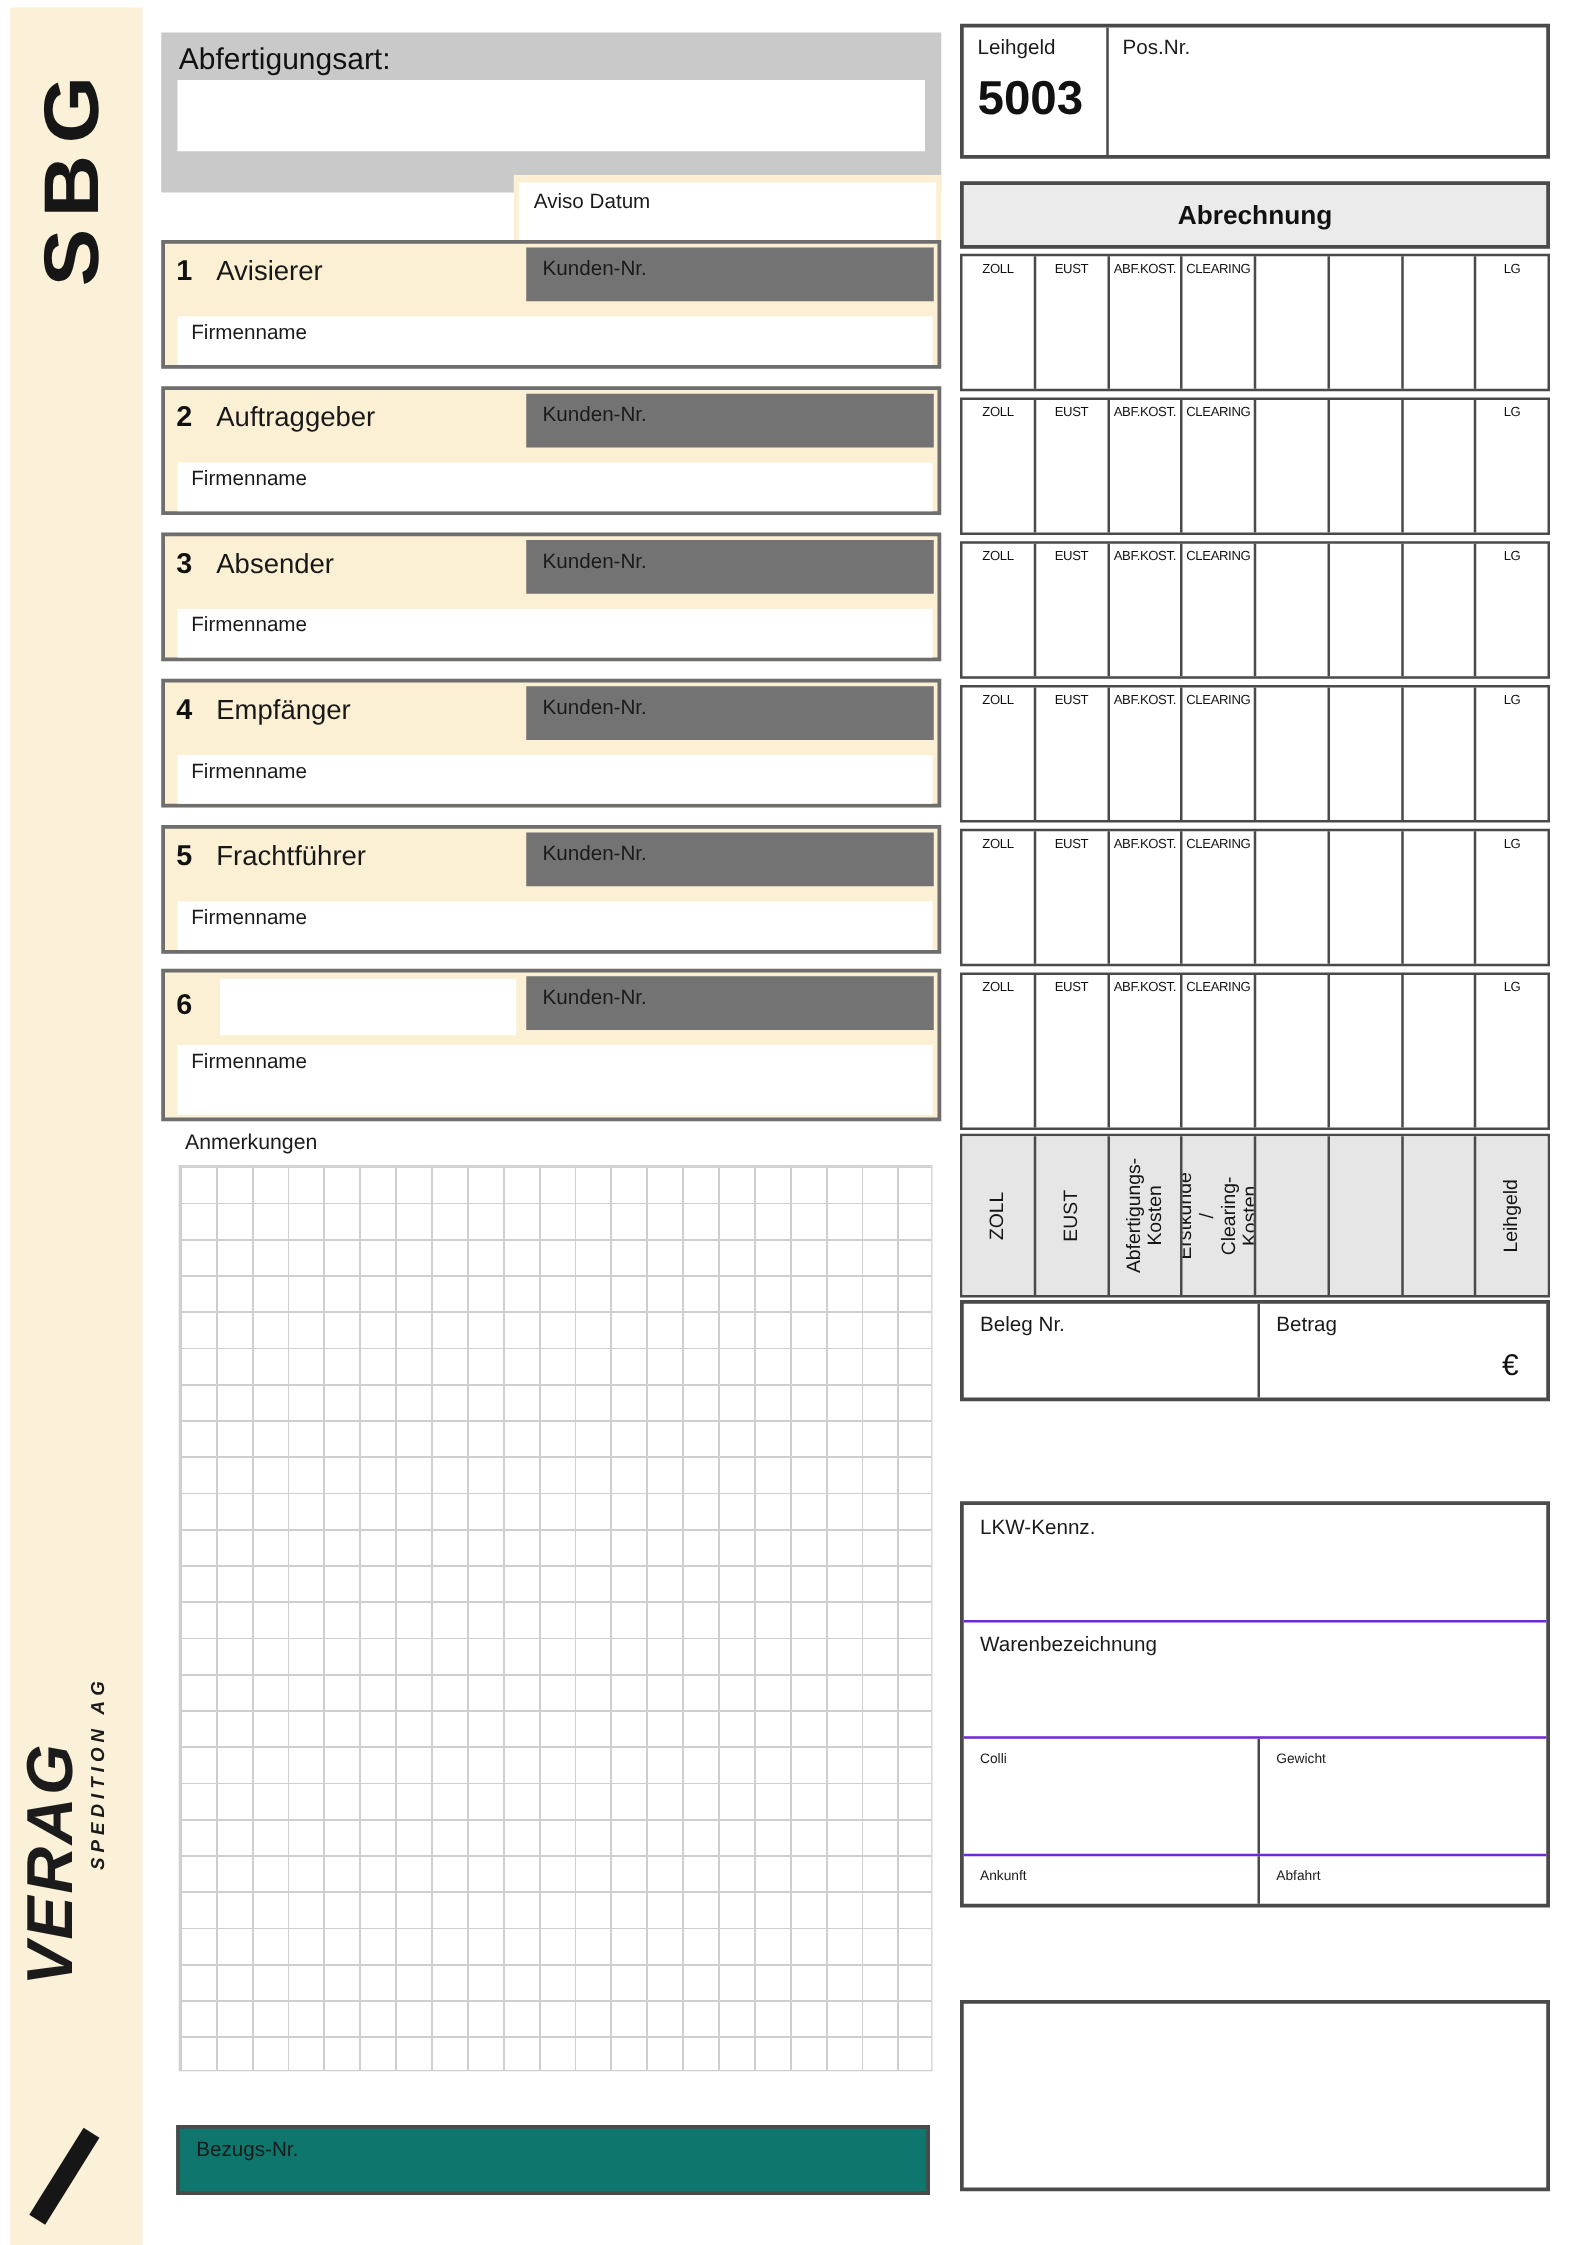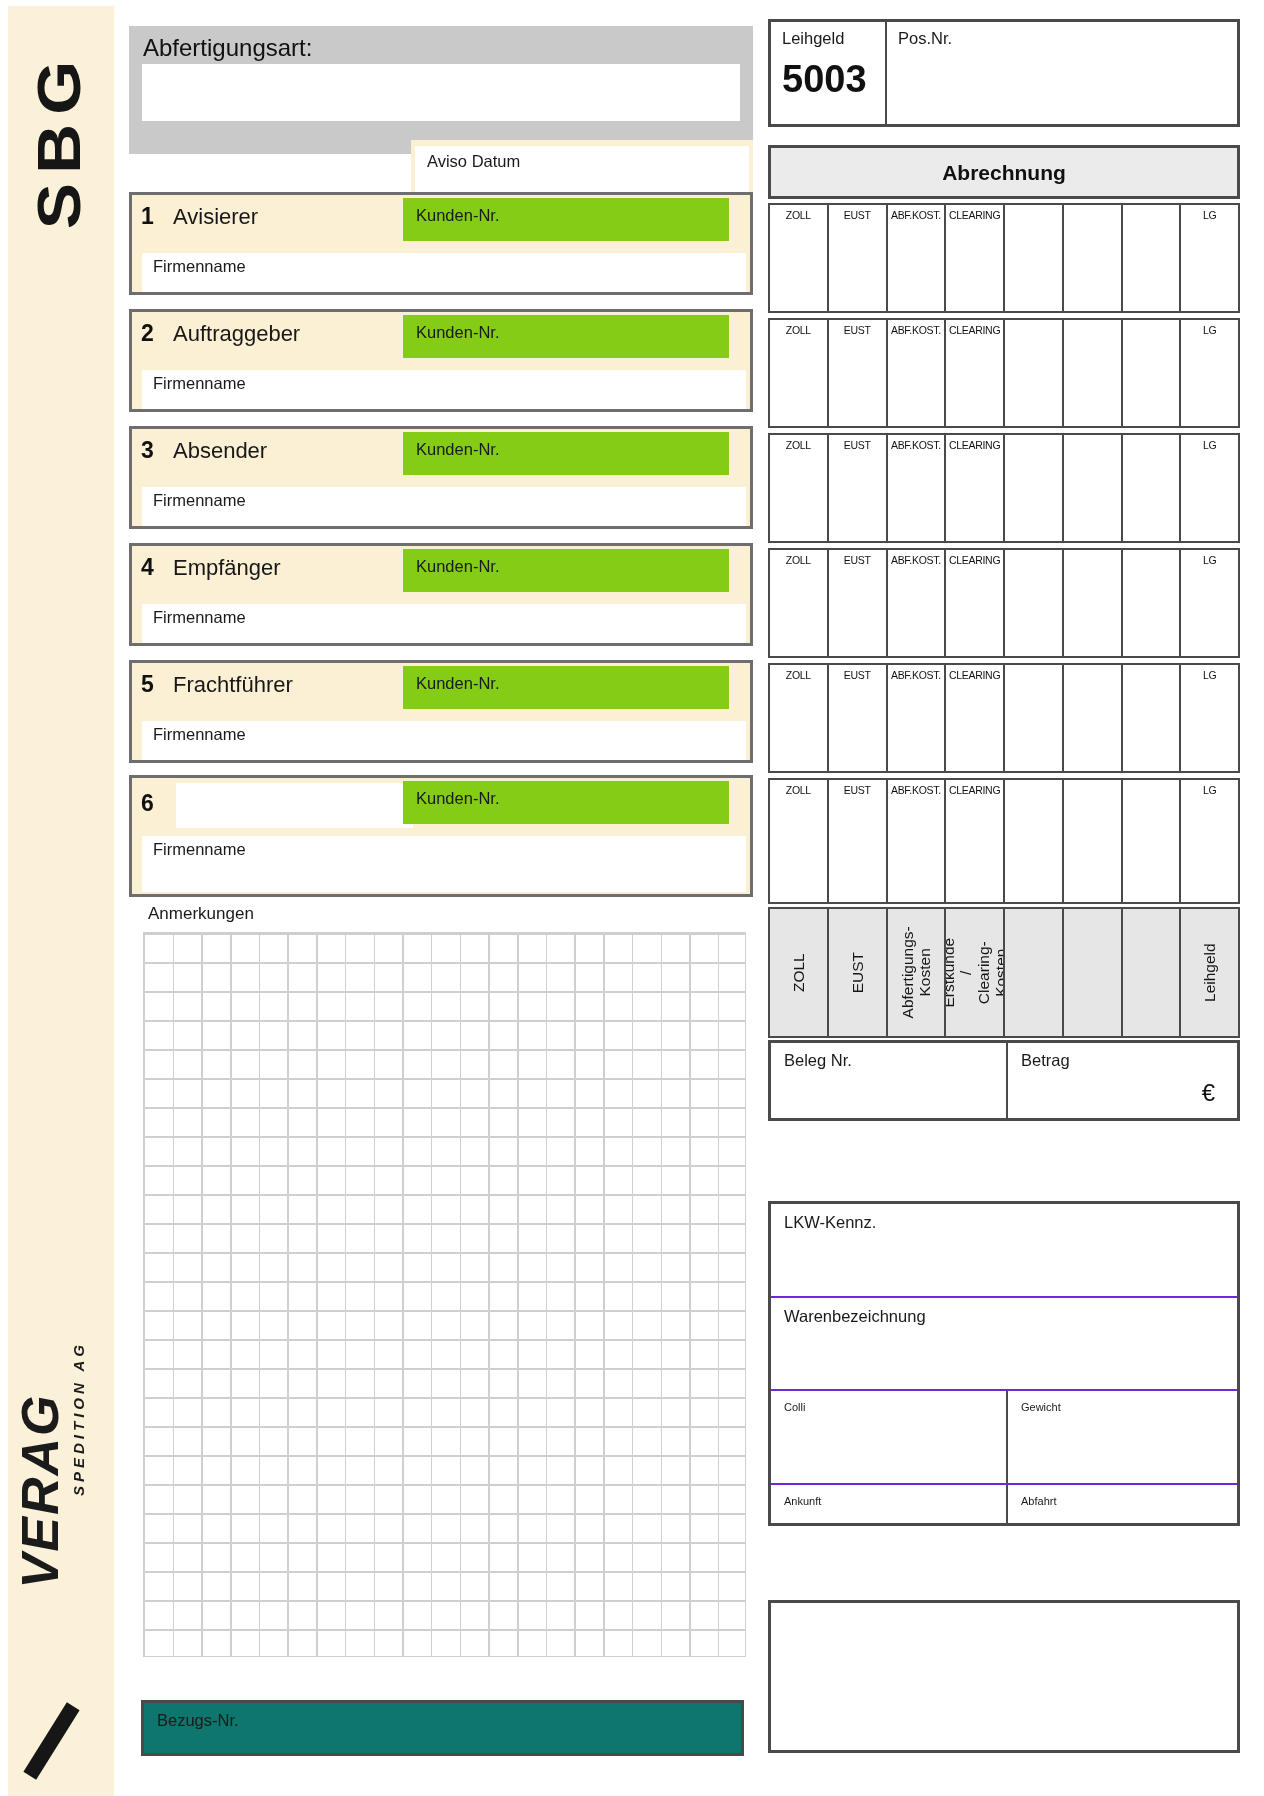--- a/index.html
+++ b/index.html
@@ -32,21 +32,21 @@
   .filval{position:absolute;left:11px;top:36px;font-size:38px;font-weight:bold;letter-spacing:0px;color:#111;}
 
   
   .aviso{background:#FBEFD4;}
   .aviso .inner{position:absolute;left:4px;top:6px;right:4px;bottom:0;background:#fff;}
 
   
   .section{left:129px;width:624px;background:#FBEFD4;border:3px solid #6e6e6e;}
   .sec-num{position:absolute;left:9px;top:8px;font-size:23px;font-weight:bold;color:#111;}
   .sec-title{position:absolute;left:41px;top:9px;font-size:22px;color:#181818;}
-  .kunden{position:absolute;left:271px;top:3px;width:326px;height:43px;background:#84cc16;text-decoration:underline;}
+  .kunden{position:absolute;left:289px;top:3px;width:326px;height:43px;background:#737373;text-decoration:underline;}
   .kunden .lbl{position:absolute;left:13px;top:9px;}
   .firma{position:absolute;left:10px;top:58px;width:604px;height:39px;background:#fff;}
   .firma.tall{height:56px;}
   .firma .lbl{position:absolute;left:11px;top:5px;}
   .sec6-input{position:absolute;left:44px;top:5px;width:237px;height:45px;background:#fff;}
 
   
   .abr-head{background:#EBEBEB;border:3px solid #4a4a4a;text-align:center;}
   .abr-head span{display:inline-block;margin-top:13px;font-size:21px;color:#111;font-weight:bold;}
   .arow{left:768px;width:472px;background:#fff;border:2px solid #4a4a4a;display:flex;}

